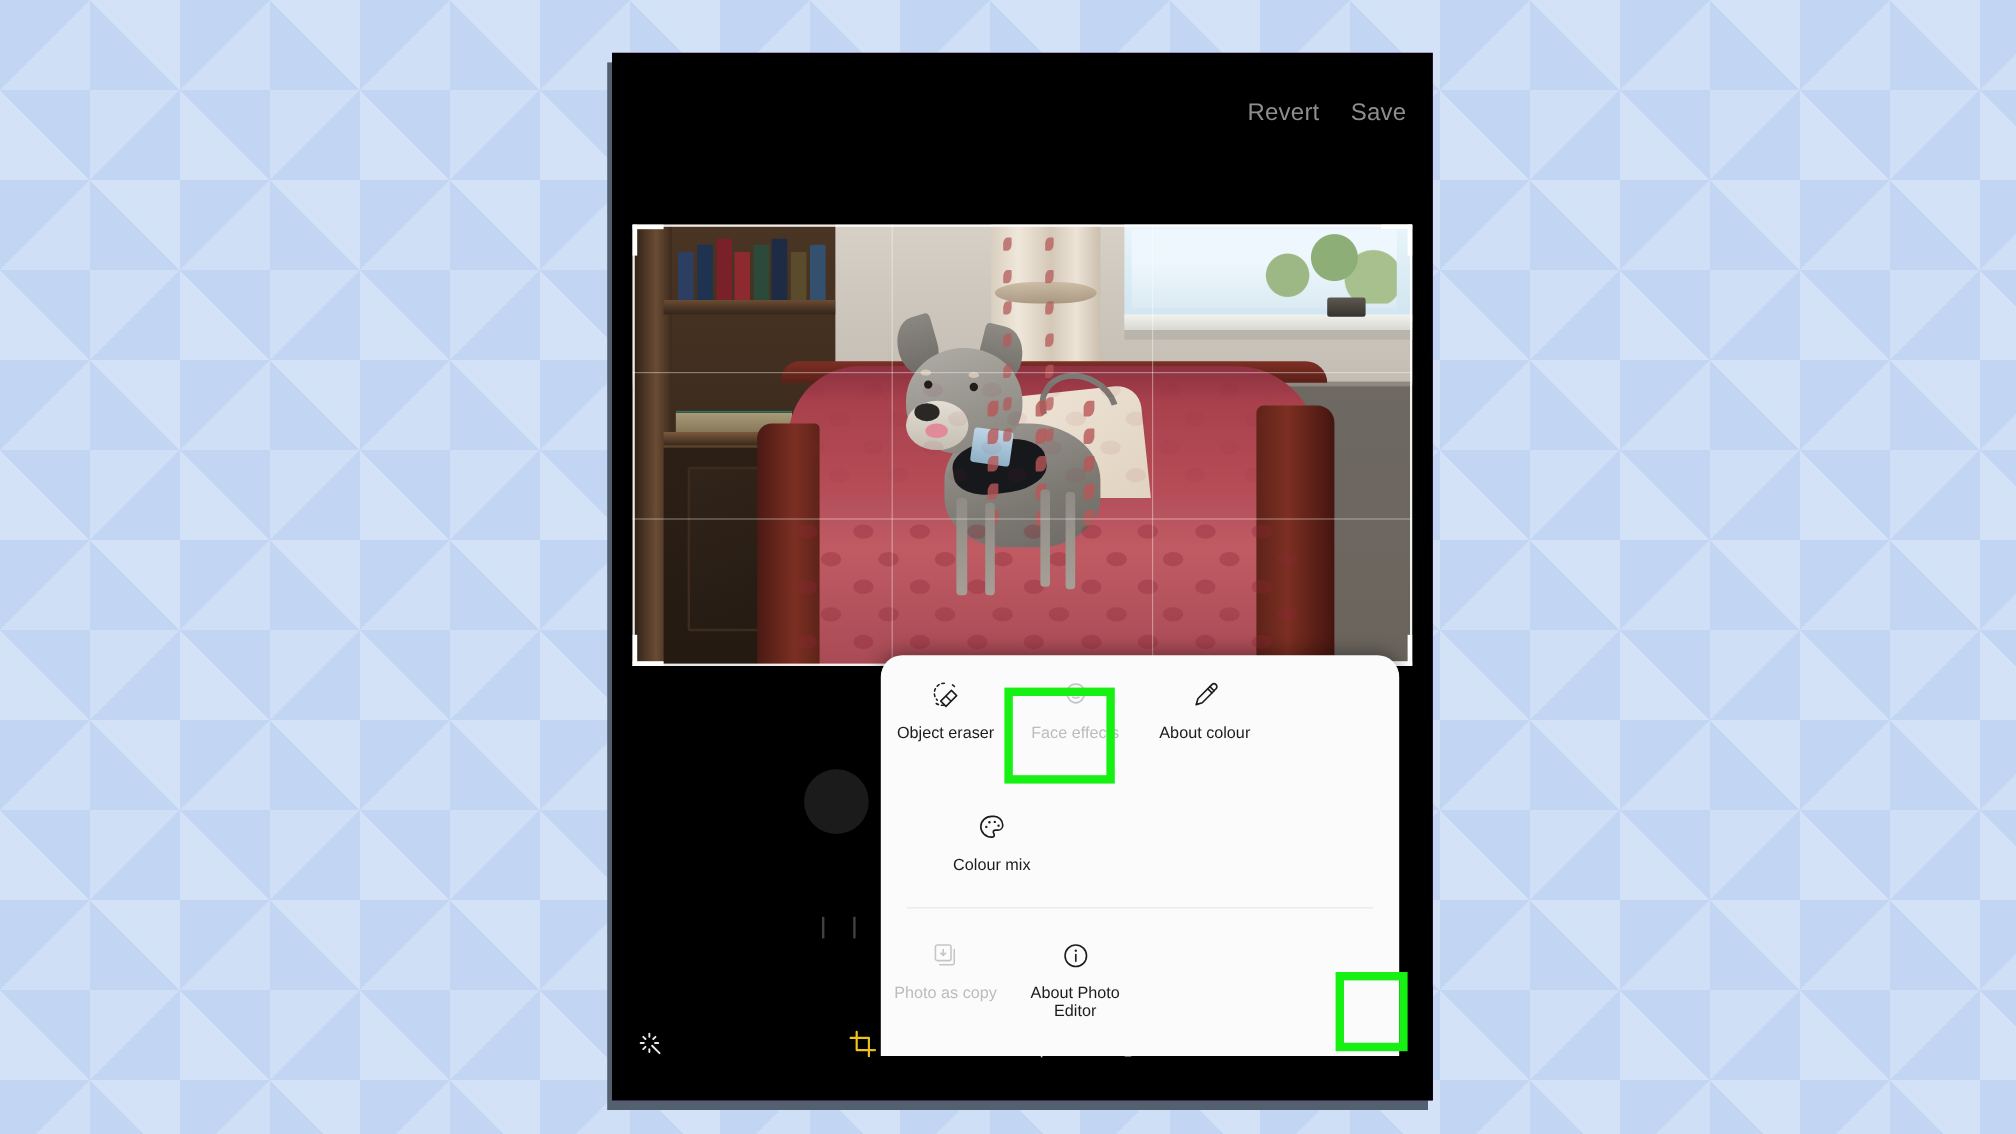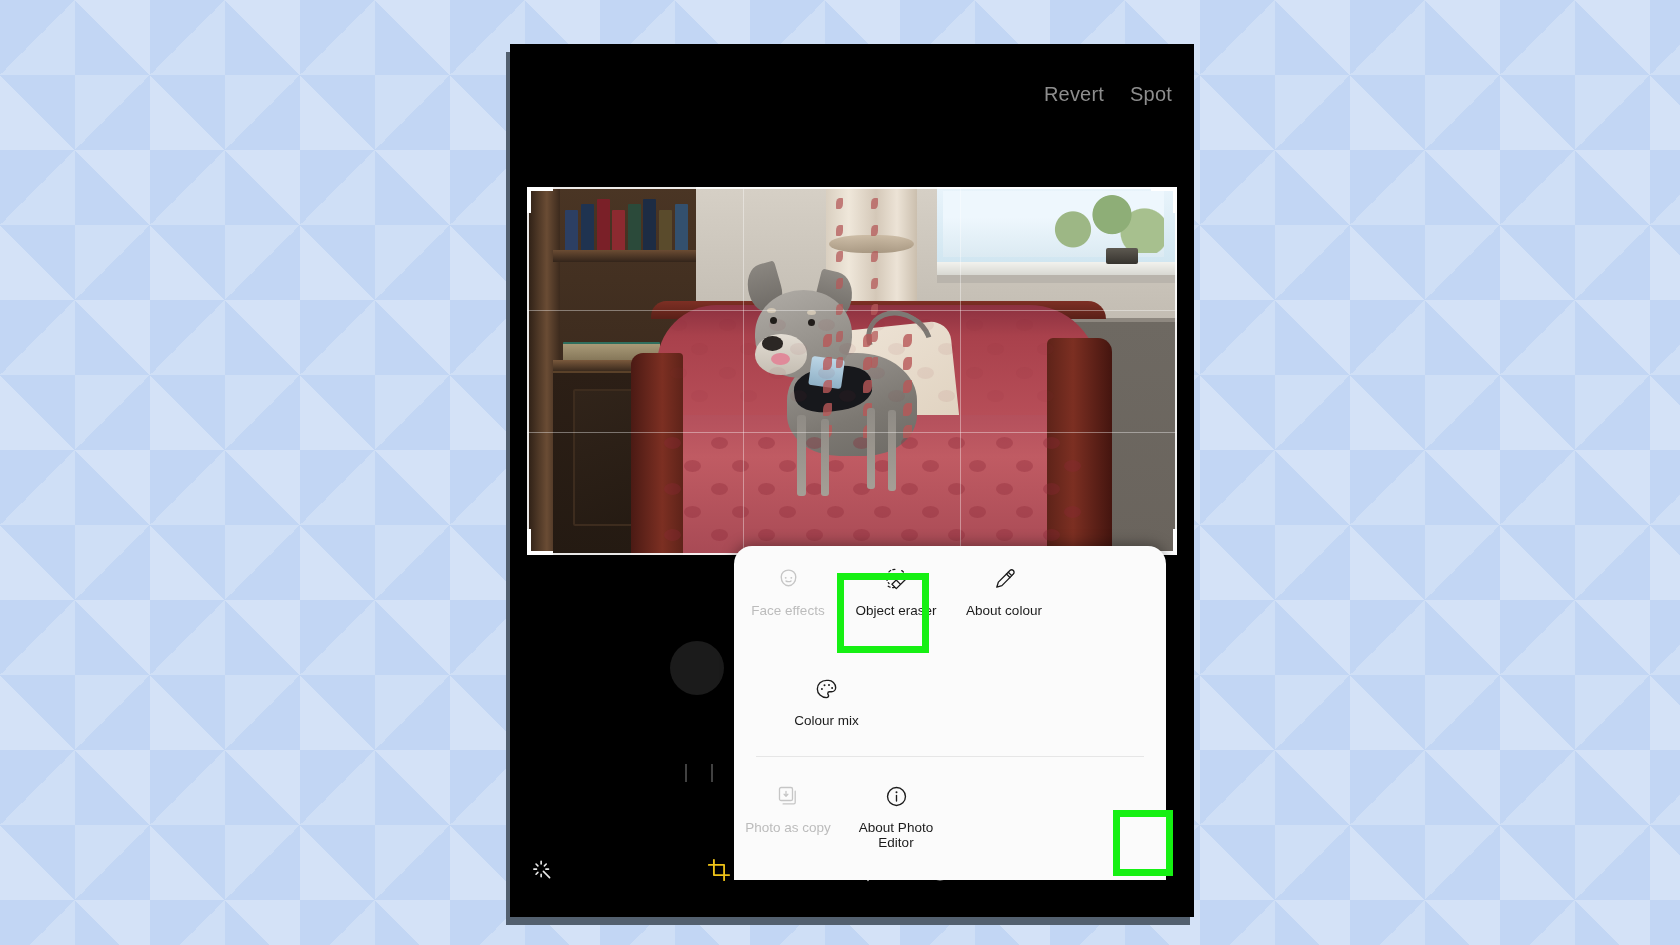--- a/index.html
+++ b/index.html
@@ -228,21 +228,21 @@
 <body>
 
 <div id="bg-pattern"></div>
 
 <div id="device-shadow"></div>
 <div id="device">
   <div id="device-screen">
 
     <div id="topbar">
       <span class="tb-btn">Revert</span>
-      <span class="tb-btn">Spot</span>
+      <span class="tb-btn">Save</span>
     </div>
 
     <div id="photo-wrap">
       <div id="photo">
         <div class="sc" id="wall"></div>
         <div class="sc" id="wall-upper"></div>
         <div class="sc" id="dado"></div>
 
         <div class="sc" id="window"></div>
         <div class="sc" id="win-sky"></div>
@@ -430,43 +430,43 @@
         <i class="mid"></i>
         <i></i>
         <i></i>
         <i></i>
     </div>
 
     <div id="popup">
 
       <div class="grid-row" id="row-tools">
 
-        <div class="menu-cell disabled">
-          <span class="ic">
-            <svg width="25" height="25" viewBox="0 0 24 24" fill="none" stroke="#c6c6c6" stroke-width="1.3">
-              <path d="M12 3c4 0 7 2.6 7 6.6 0 4.6-3 8.4-7 8.4s-7-3.8-7-8.4C5 5.6 8 3 12 3z"></path>
-              <circle cx="9.3" cy="10.4" r=".9" fill="#c6c6c6" stroke="none"></circle>
-              <circle cx="14.7" cy="10.4" r=".9" fill="#c6c6c6" stroke="none"></circle>
-              <path d="M9.6 13.4c.8.9 3.9.9 4.8 0" stroke-linecap="round"></path>
-            </svg>
-          </span>
-          <span class="lbl">Face effects</span>
-        </div>
-
         <div class="menu-cell">
           <span class="ic">
             <svg width="27" height="27" viewBox="0 0 26 26" fill="none" stroke="#1c1c1c" stroke-width="1.25">
               <path d="M11.5 3.2a8 8 0 0 0-8 8 8 8 0 0 0 2.3 5.6" stroke-dasharray="2 2.4" stroke-linecap="round"></path>
               <path d="M5 19.5a8 8 0 0 0 8 .5" stroke-dasharray="2 2.4" stroke-linecap="round"></path>
               <path d="M19.6 5.8a8 8 0 0 0-3.4-2.2" stroke-dasharray="2 2.4" stroke-linecap="round"></path>
               <path d="M8.6 17.6 17.2 9l4.2 4.2-8.6 8.6z" stroke-linejoin="round"></path>
               <path d="M12.7 13.5l4.2 4.2" stroke-linejoin="round"></path>
             </svg>
           </span>
           <span class="lbl">Object eraser</span>
+        </div>
+
+        <div class="menu-cell disabled">
+          <span class="ic">
+            <svg width="25" height="25" viewBox="0 0 24 24" fill="none" stroke="#c6c6c6" stroke-width="1.3">
+              <path d="M12 3c4 0 7 2.6 7 6.6 0 4.6-3 8.4-7 8.4s-7-3.8-7-8.4C5 5.6 8 3 12 3z"></path>
+              <circle cx="9.3" cy="10.4" r=".9" fill="#c6c6c6" stroke="none"></circle>
+              <circle cx="14.7" cy="10.4" r=".9" fill="#c6c6c6" stroke="none"></circle>
+              <path d="M9.6 13.4c.8.9 3.9.9 4.8 0" stroke-linecap="round"></path>
+            </svg>
+          </span>
+          <span class="lbl">Face effects</span>
         </div>
 
         <div class="menu-cell">
           <span class="ic">
             <svg width="25" height="25" viewBox="0 0 24 24" fill="none" stroke="#1c1c1c" stroke-width="1.3" stroke-linecap="round" stroke-linejoin="round">
               <path d="M17.2 3.4a2.3 2.3 0 0 1 3.3 3.3l-1.6 1.6-3.3-3.3z"></path>
               <path d="M15.6 5 6.1 14.5l-1.5 4.9 4.9-1.5L19 8.3"></path>
               <path d="M13.9 6.7 17.2 10"></path>
             </svg>
           </span>

